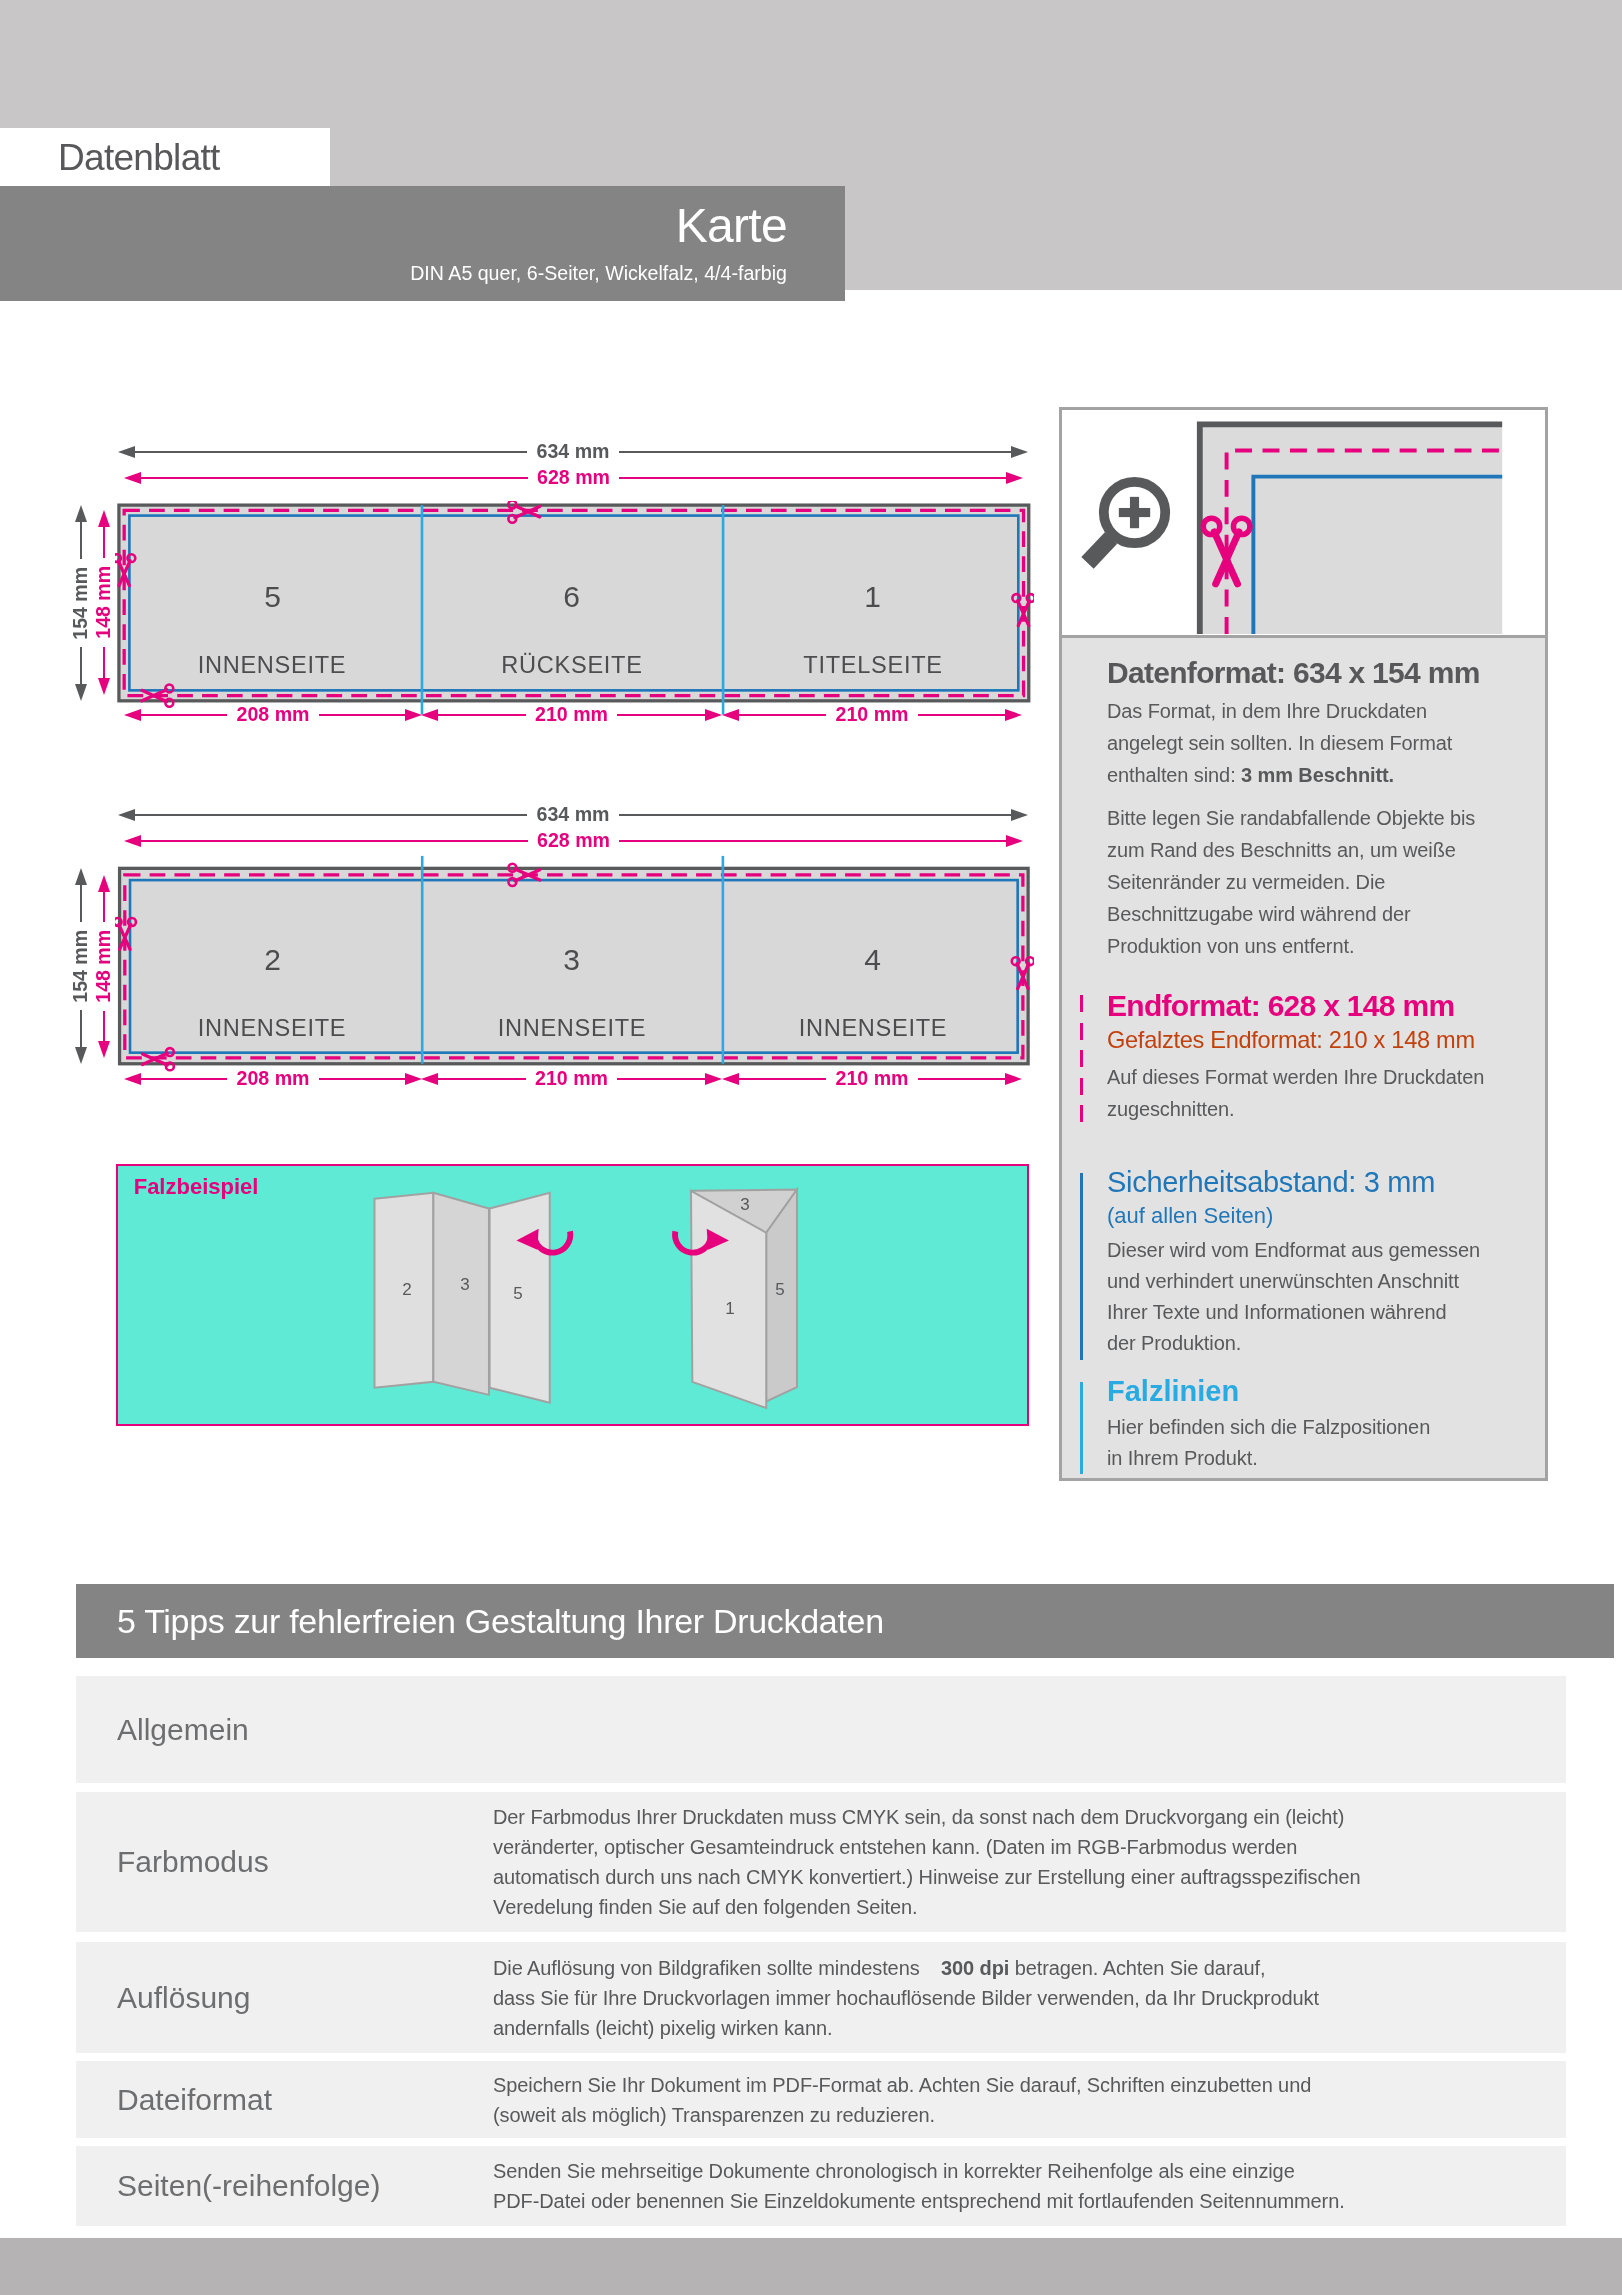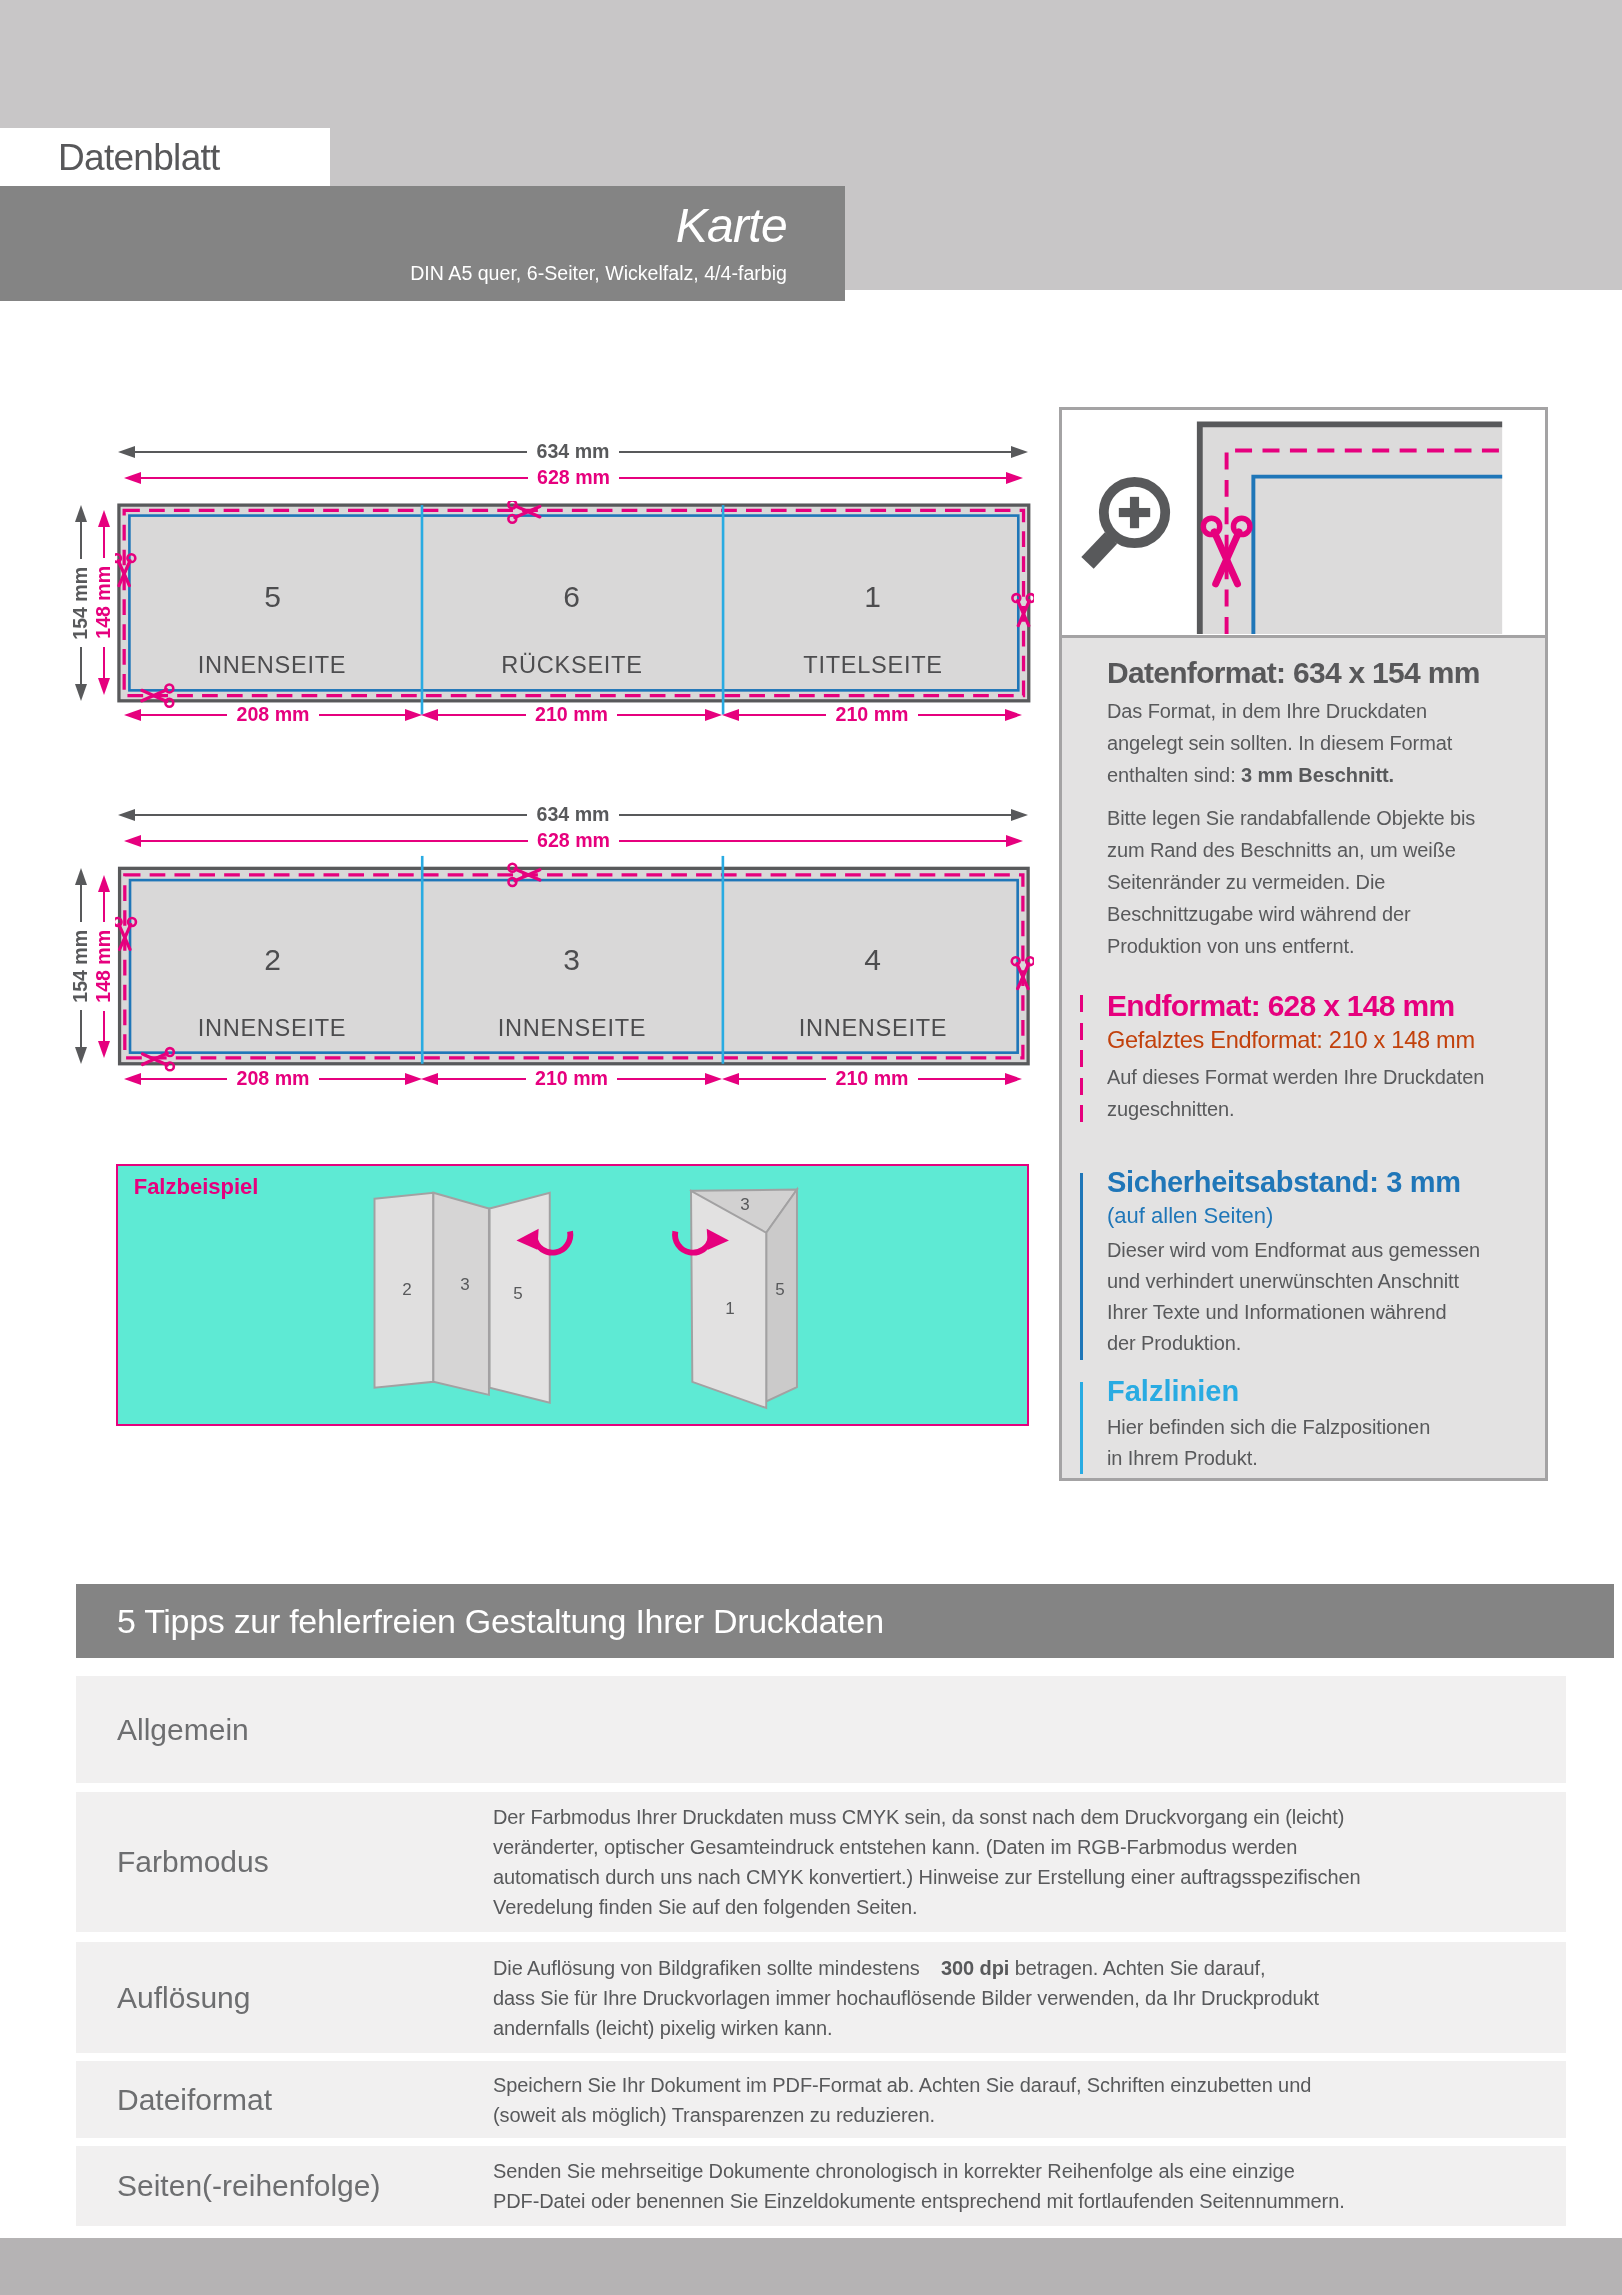--- a/index.html
+++ b/index.html
@@ -36,21 +36,21 @@
 
 <div id="page">
 
   <div class="abs" style="left:0;top:0;width:1623px;height:290px;background:#c8c6c7;"></div>
 
   <div class="abs" style="left:0;top:128px;width:330px;height:60px;background:#ffffff;">
     <div style="padding-left:58px;font-size:37px;line-height:60px;color:#58585a;letter-spacing:-0.7px;">Datenblatt</div>
   </div>
 
   <div class="abs" style="left:0;top:186px;width:845px;height:115px;background:#848484;">
-    <div style="position:absolute;right:58px;top:11.8px;font-size:48px;color:#ffffff;letter-spacing:-0.7px;font-style:italic;">Karte</div>
+    <div style="position:absolute;right:58px;top:11.8px;font-size:48px;color:#ffffff;letter-spacing:-0.7px;">Karte</div>
     <div style="position:absolute;right:58px;top:76px;font-size:19.6px;color:#ffffff;">DIN A5 quer, 6-Seiter, Wickelfalz, 4/4-farbig</div>
   </div>
 
   <div class="dim gray" style="left:118px;top:444px;width:910px;height:15.7px;">
     <span class="ah l"></span>
       <span class="ln"></span>
     <span class="lbl">634 mm</span>
     <span class="ln"></span>
       <span class="ah r"></span>
   </div>
@@ -284,21 +284,21 @@
 Beschnittzugabe wird während der
 Produktion von uns entfernt.</div>
 
   <div class="abs" style="left:1080px;top:995px;width:3.3px;height:128px;background:repeating-linear-gradient(to bottom,#e6007e 0 17px,transparent 17px 27.5px);"></div>
   <div class="abs" style="left:1107px;top:989px;width:432px;font-size:30px;font-weight:bold;color:#e6007e;letter-spacing:-0.7px;">Endformat: 628 x 148 mm</div>
   <div class="abs" style="left:1107px;top:1027px;width:432px;font-size:23.6px;font-weight:normal;color:#c2410c;letter-spacing:-0.3px;">Gefalztes Endformat: 210 x 148 mm</div>
   <div class="abs pre sbody" style="left:1107px;top:1061px;width:432px;">Auf dieses Format werden Ihre Druckdaten
 zugeschnitten.</div>
 
   <div class="abs" style="left:1080px;top:1173px;width:3.3px;height:187px;background:#1f76b8;"></div>
-  <div class="abs" style="left:1107px;top:1166px;width:432px;font-size:29px;font-weight:bold;color:#1f76b8;letter-spacing:-0.3px;">Sicherheitsabstand: 3 mm</div>
+  <div class="abs" style="left:1107px;top:1166px;width:432px;font-size:29px;font-weight:normal;color:#1f76b8;letter-spacing:-0.3px;">Sicherheitsabstand: 3 mm</div>
   <div class="abs" style="left:1107px;top:1203px;width:432px;font-size:22px;color:#1f76b8;">(auf allen Seiten)</div>
   <div class="abs pre sbody" style="left:1107px;top:1235px;width:432px;line-height:31px;">Dieser wird vom Endformat aus gemessen
 und verhindert unerwünschten Anschnitt
 Ihrer Texte und Informationen während
 der Produktion.</div>
 
   <div class="abs" style="left:1080px;top:1382px;width:3.3px;height:92px;background:#29abe2;"></div>
   <div class="abs" style="left:1107px;top:1375px;width:432px;font-size:29px;font-weight:bold;color:#29abe2;">Falzlinien</div>
   <div class="abs pre sbody" style="left:1107px;top:1412px;width:432px;line-height:31px;">Hier befinden sich die Falzpositionen
 in Ihrem Produkt.</div>

